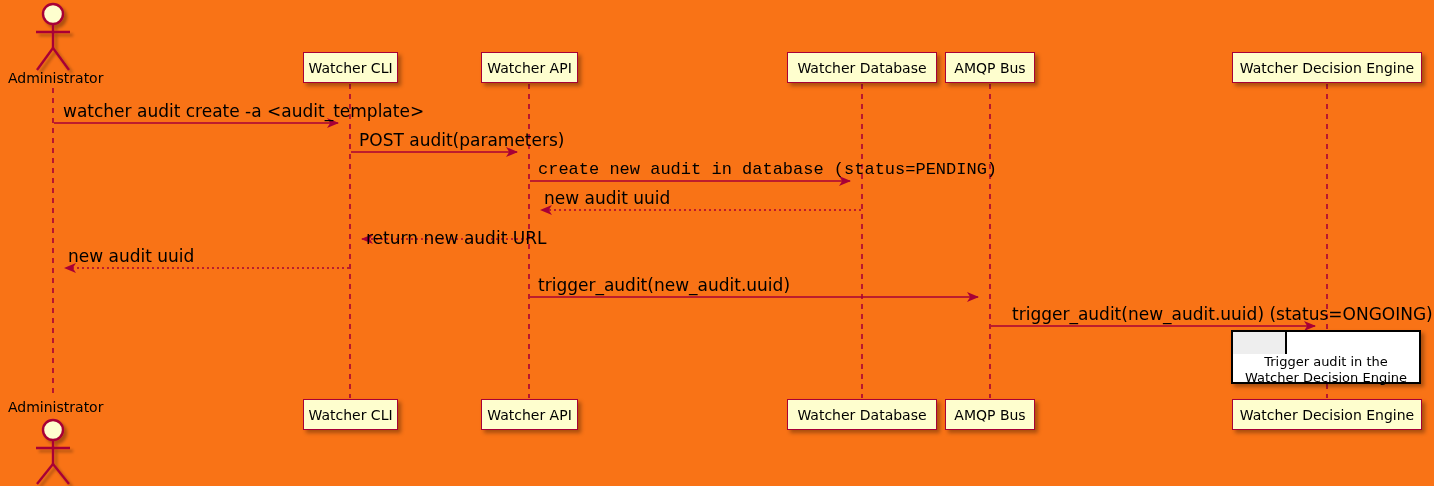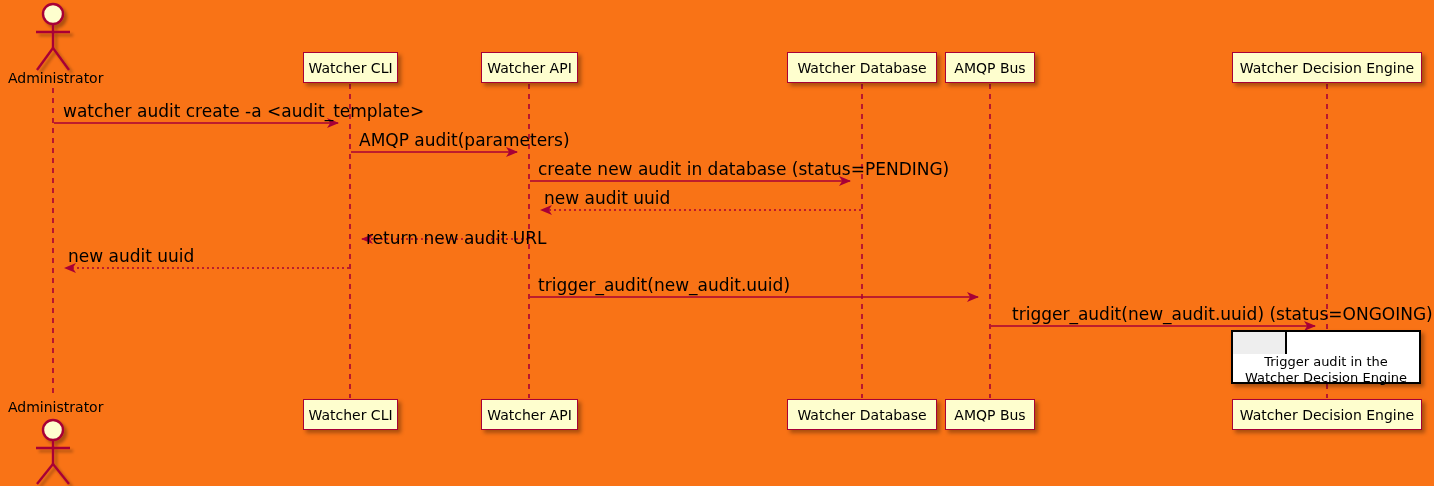--- a/index.html
+++ b/index.html
@@ -183,22 +183,22 @@
     <span>Watcher Database</span>
   </div>
   <div class="participant" style="left:945px; top:399px; width:90px; height:31px;">
     <span>AMQP Bus</span>
   </div>
   <div class="participant" style="left:1232px; top:399px; width:190px; height:31px;">
     <span>Watcher Decision Engine</span>
   </div>
 
   <div class="msg-label" style="left:63px; top:103px;">watcher audit create -a &lt;audit_template&gt;</div>
-  <div class="msg-label" style="left:359px; top:132px;">AMQP audit(parameters)</div>
-  <div class="msg-label" style="left:538px; top:161px;">create new audit in database (status=PENDING)</div>
+  <div class="msg-label" style="left:359px; top:132px;">POST audit(parameters)</div>
+  <div class="msg-label" style="left:538px; top:161px;font-family:Liberation Mono, monospace;">create new audit in database (status=PENDING)</div>
   <div class="msg-label" style="left:544px; top:190px;">new audit uuid</div>
   <div class="msg-label" style="left:366px; top:230px;">return new audit URL</div>
   <div class="msg-label" style="left:68px; top:248px;">new audit uuid</div>
   <div class="msg-label" style="left:538px; top:277px;text-align:right;">trigger_audit(new_audit.uuid)</div>
   <div class="msg-label" style="left:998px; top:306px;margin-left:14px;">trigger_audit(new_audit.uuid) (status=ONGOING)</div>
 
   <div class="ref-box" style="left:1231px; top:330px; width:190px; height:54px;">
     <div class="ref-tab-clip">
       <div class="ref-tab" style="transform: skewX(0deg);">
         <span>ref</span>

